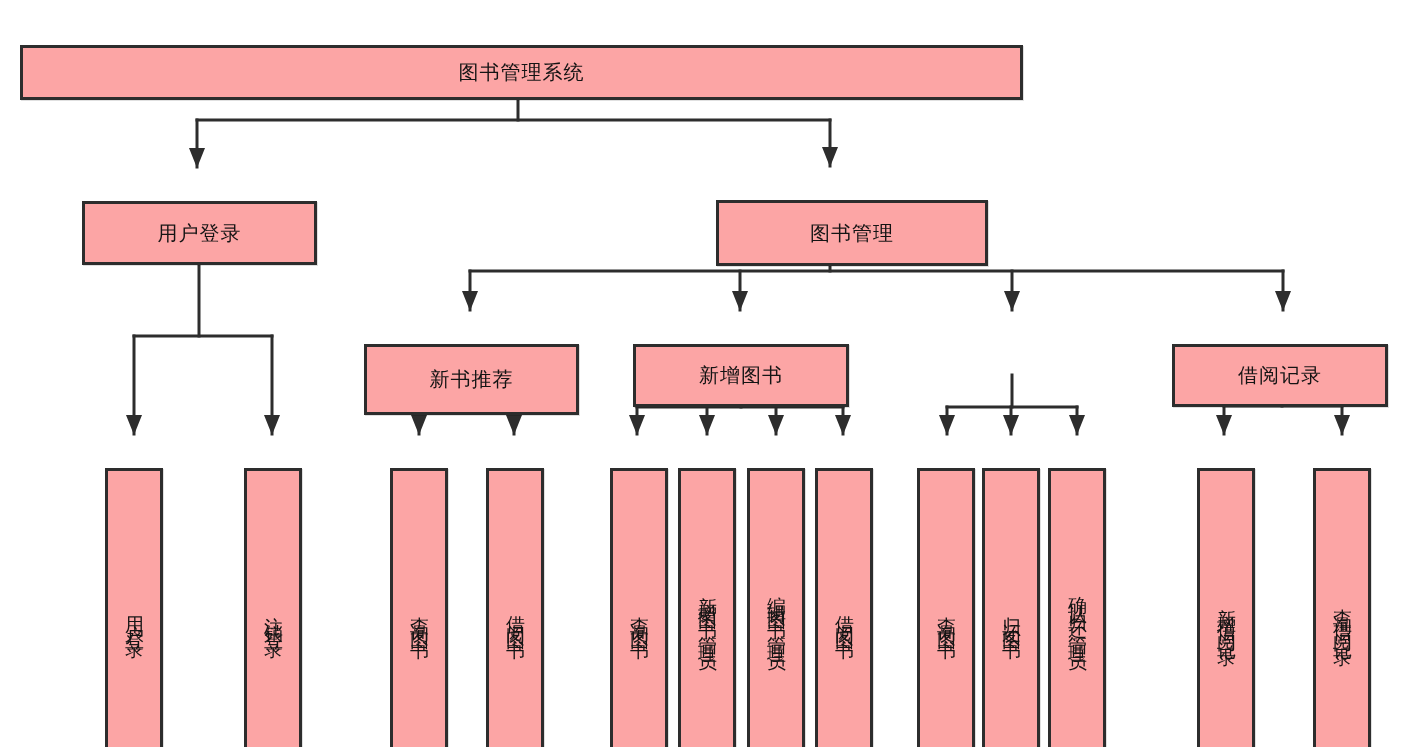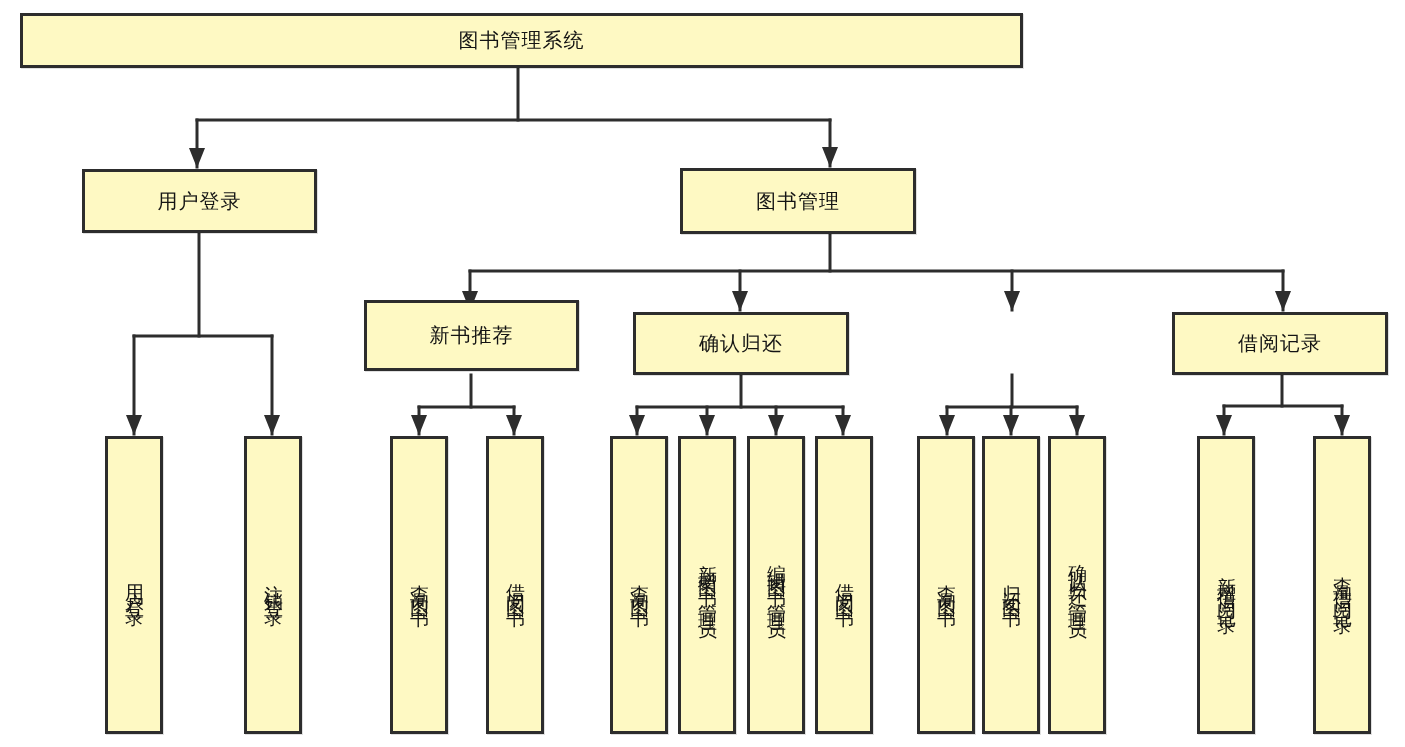--- a/index.html
+++ b/index.html
@@ -14,26 +14,27 @@
   .connectors { position: absolute; left: 0; top: 0; }
   .connectors g path {
     stroke: #2d2d2d;
     stroke-width: 3;
     fill: none;
     stroke-linecap: square;
   }
   .box {
     position: absolute;
     box-sizing: border-box;
-    background: #fef9c3;
+    background: #fca5a5;
     border: 3px solid #2d2d2d;
     display: flex;
     align-items: center;
     justify-content: center;
     box-shadow: 1px 1px 0 rgba(0,0,0,0.12);
+    margin-top: 32px;
   }
   .box span { color: #141414; }
   .h-box span { font-size: 20px; letter-spacing: 1px; white-space: nowrap; }
   .v-box span {
     writing-mode: vertical-rl;
     text-orientation: mixed;
     font-size: 19px;
     letter-spacing: 8px;
     line-height: 1.1;
   }
@@ -115,29 +116,29 @@
     </g>
   </svg>
 
   <div class="box h-box" style="left:20px;top:13px;width:1003px;height:55px">
     <span>图书管理系统</span>
   </div>
 
   <div class="box h-box" style="left:82px;top:169px;width:235px;height:64px">
     <span>用户登录</span>
   </div>
-  <div class="box h-box" style="left:680px;top:168px;width:236px;height:66px">
+  <div class="box h-box" style="left:716px;top:168px;width:272px;height:66px">
     <span>图书管理</span>
   </div>
 
-  <div class="box h-box" style="left:364px;top:300px;width:215px;height:71px">
+  <div class="box h-box" style="left:364px;top:312px;width:215px;height:71px">
     <span>新书推荐</span>
   </div>
   <div class="box h-box" style="left:633px;top:312px;width:216px;height:63px">
-    <span>确认归还</span>
+    <span>新增图书</span>
   </div>
   <div class="box h-box" style="left:1172px;top:312px;width:216px;height:63px">
     <span>借阅记录</span>
   </div>
 
   <div class="box v-box" style="left:105px;top:436px;width:58px;height:298px">
     <span>用户登录</span>
   </div>
   <div class="box v-box" style="left:244px;top:436px;width:58px;height:298px">
     <span>注销登录</span>

